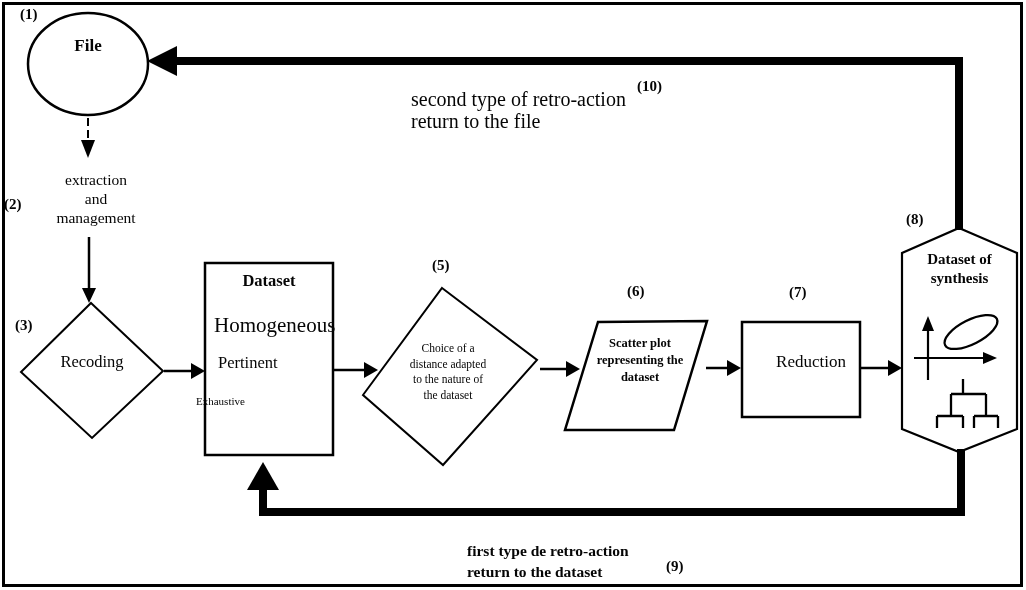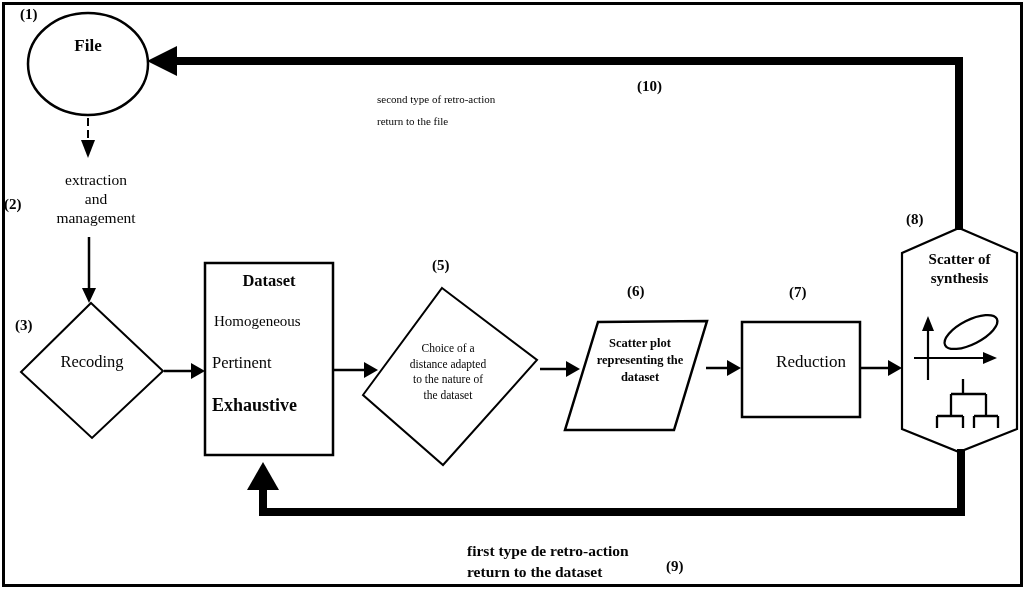--- a/index.html
+++ b/index.html
@@ -81,43 +81,43 @@
 
   <div class="num" style="left:4px;top:196px;">(2)</div>
   <div class="lbl center" style="left:30px;top:170px;width:132px;font-size:15.5px;line-height:19px;">extraction
 and
 management</div>
 
   <div class="num" style="left:15px;top:317px;">(3)</div>
   <div class="lbl center" style="left:27px;top:352px;width:130px;font-size:16.5px;">Recoding</div>
 
   <div class="lbl center b" style="left:205px;top:271px;width:128px;font-size:16.5px;">Dataset</div>
-  <div class="lbl" style="left:214px;top:313px;font-size:15px;text-align:center;">Homogeneous</div>
-  <div class="lbl" style="left:212px;top:353px;font-size:16.5px;">Pertinent</div>
-  <div class="lbl" style="left:212px;top:395px;font-size:18px;font-weight:bold;">Exhaustive</div>
+  <div class="lbl" style="left:214px;top:313px;font-size:21px;text-align:center;">Homogeneous</div>
+  <div class="lbl" style="left:218px;top:353px;font-size:16.5px;">Pertinent</div>
+  <div class="lbl" style="left:196px;top:395px;font-size:11px;">Exhaustive</div>
 
   <div class="num" style="left:432px;top:257px;">(5)</div>
   <div class="lbl center" style="left:377px;top:341px;width:142px;font-size:11.5px;line-height:15.5px;text-align:center;">Choice of a
 distance adapted
 to the nature of
 the dataset</div>
 
   <div class="num" style="left:627px;top:283px;">(6)</div>
   <div class="lbl center b" style="left:586px;top:335px;width:108px;font-size:12.5px;line-height:17px;">Scatter plot
 representing the
 dataset</div>
 
   <div class="num" style="left:789px;top:284px;">(7)</div>
   <div class="lbl center" style="left:742px;top:352px;width:138px;font-size:17px;">Reduction</div>
 
   <div class="num" style="left:906px;top:211px;">(8)</div>
-  <div class="lbl center b" style="left:902px;top:250px;width:115px;font-size:15px;line-height:19px;">Scatter of
+  <div class="lbl center b" style="left:902px;top:250px;width:115px;font-size:15px;line-height:19px;">Dataset of
 synthesis</div>
 
-  <div class="lbl" style="left:377px;top:88px;font-size:11px;line-height:22px;">second type of retro-action
+  <div class="lbl" style="left:411px;top:88px;font-size:20px;line-height:22px;">second type of retro-action
 return to the file</div>
   <div class="num" style="left:637px;top:78px;">(10)</div>
 
   <div class="lbl" style="left:467px;top:540px;font-size:15.5px;line-height:21px;font-weight:bold;">first type de retro-action
 return to the dataset</div>
   <div class="num" style="left:666px;top:558px;">(9)</div>
 
   <div id="frame"></div>
 </div>
 

